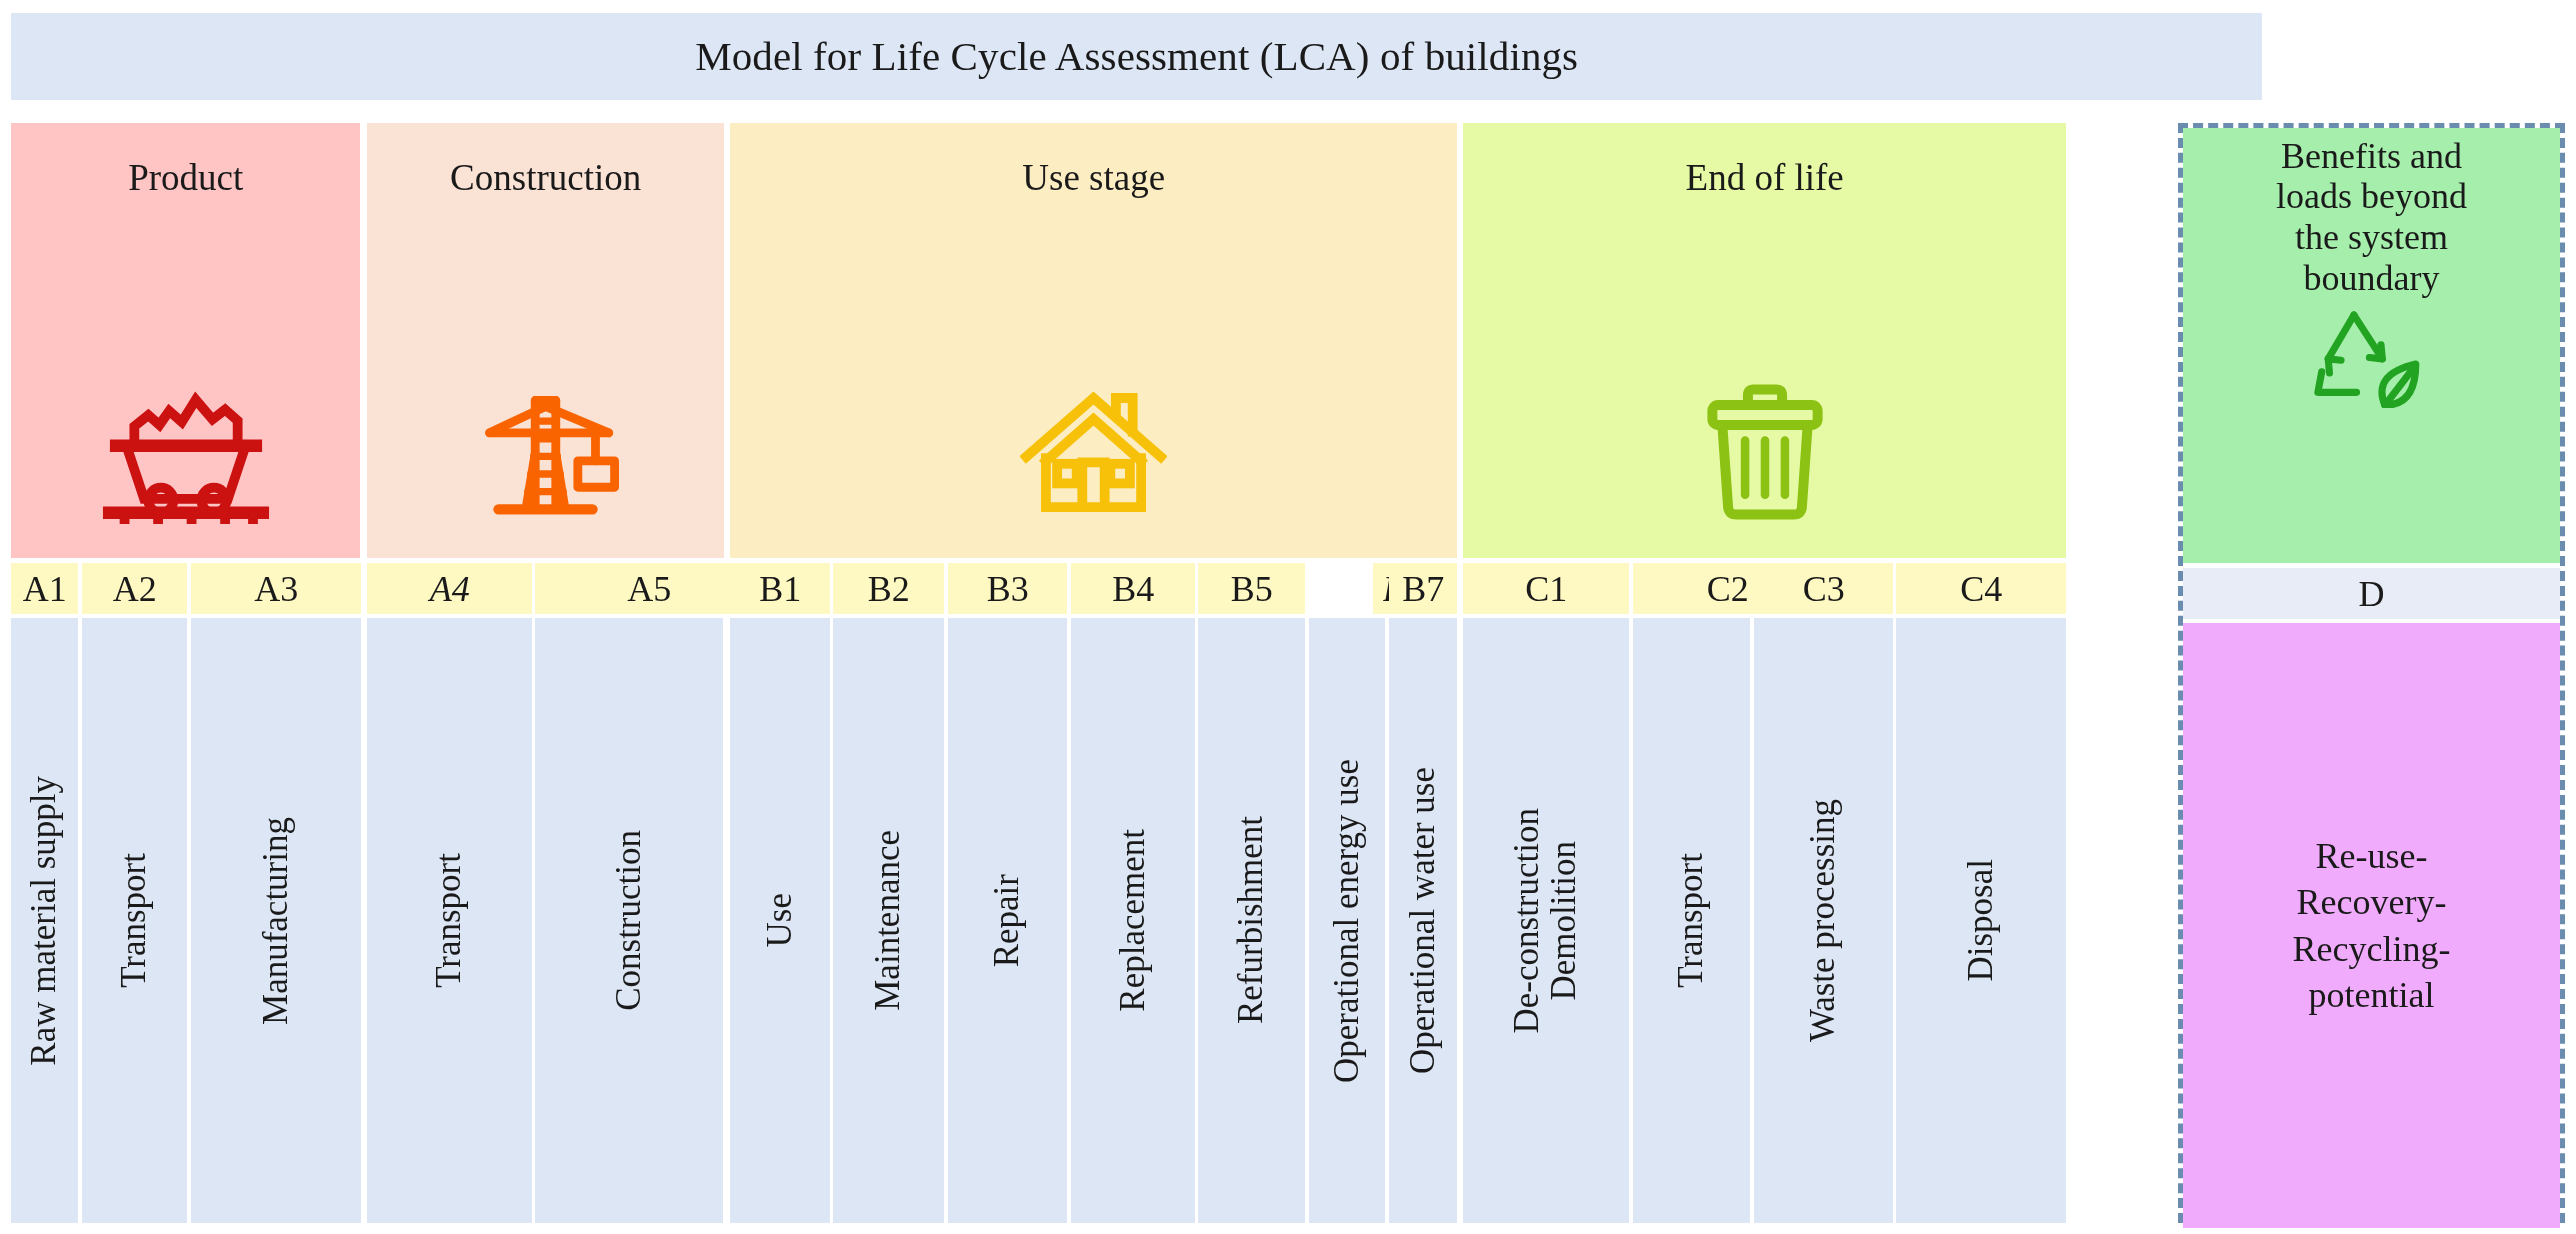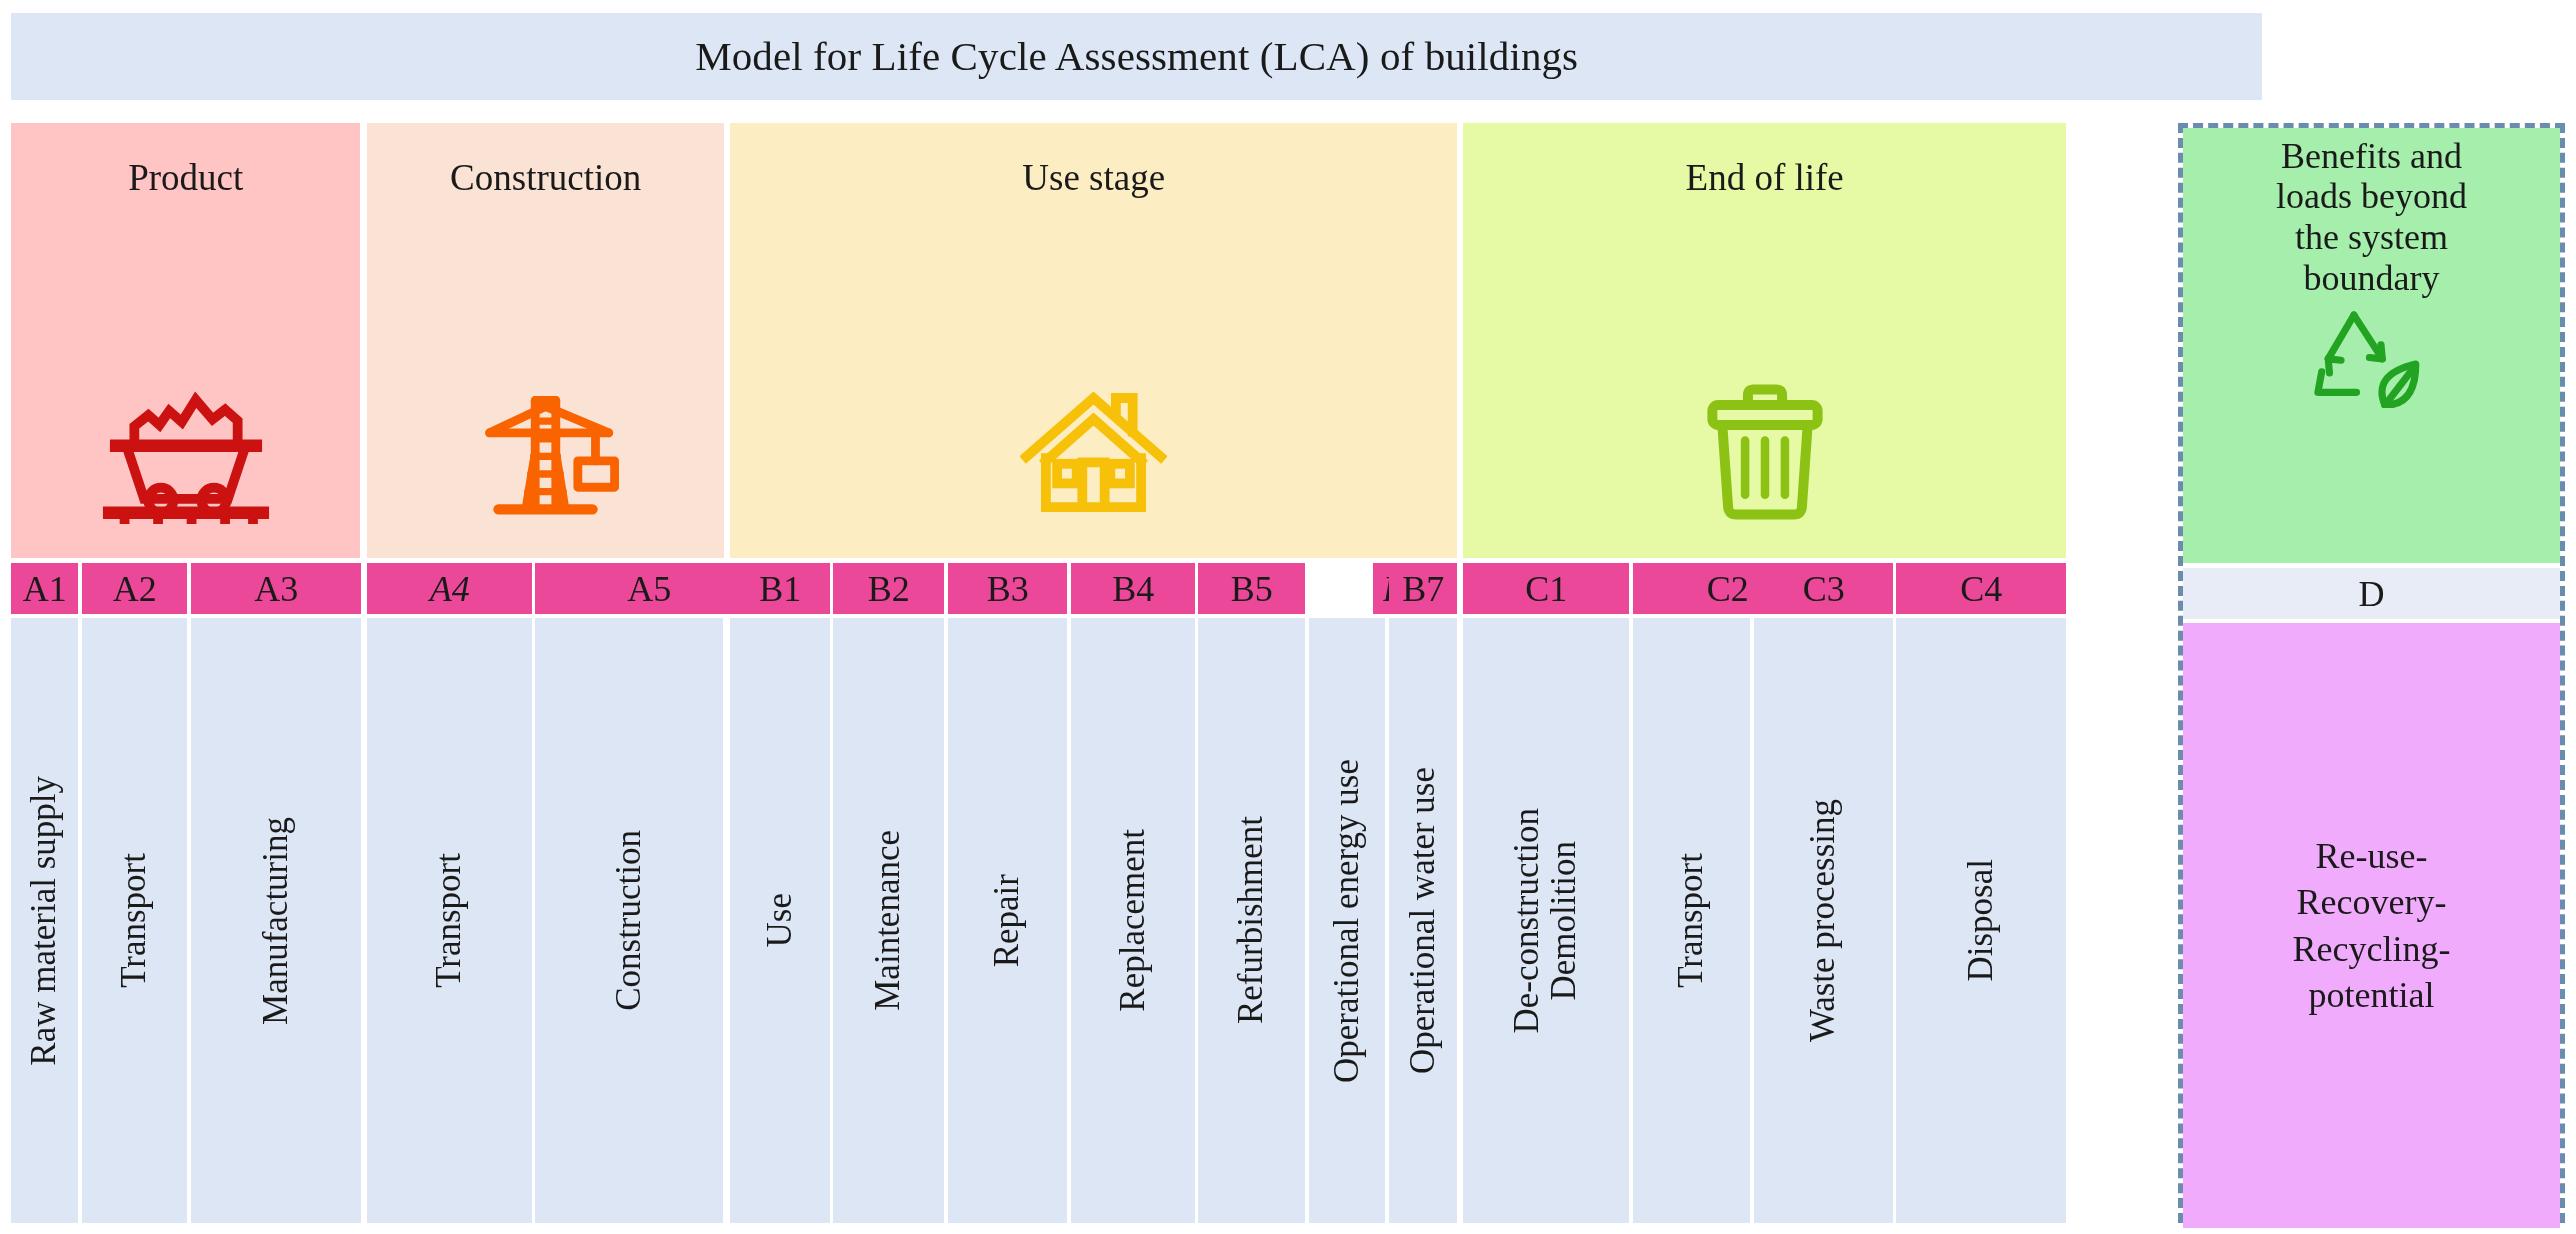--- a/index.html
+++ b/index.html
@@ -32,21 +32,21 @@
 
   .icon-row{position:absolute;left:0;top:0;height:435px;width:100%;}
   .iconband{position:absolute;top:0;bottom:0;display:flex;align-items:flex-end;justify-content:center;padding-bottom:34px;box-sizing:border-box;}
   .iconband svg{display:block;}
 
   
   .stageblock{position:absolute;top:0;height:435px;}
 
   .code-row{position:absolute;left:0;top:440px;height:51px;width:100%;}
   .code-cell{
-    position:absolute;top:0;height:51px;background:#ec4899;
+    position:absolute;top:0;height:51px;background:#fef9c3;
     display:flex;align-items:center;justify-content:center;
   }
   .code-cell span{font-size:36px;line-height:1;}
 
   .label-row{position:absolute;left:0;top:495px;height:605px;width:100%;}
   .label-cell{
     position:absolute;top:0;height:605px;background:#dce6f4;
     display:flex;align-items:center;justify-content:center;
     overflow:hidden;
   }

